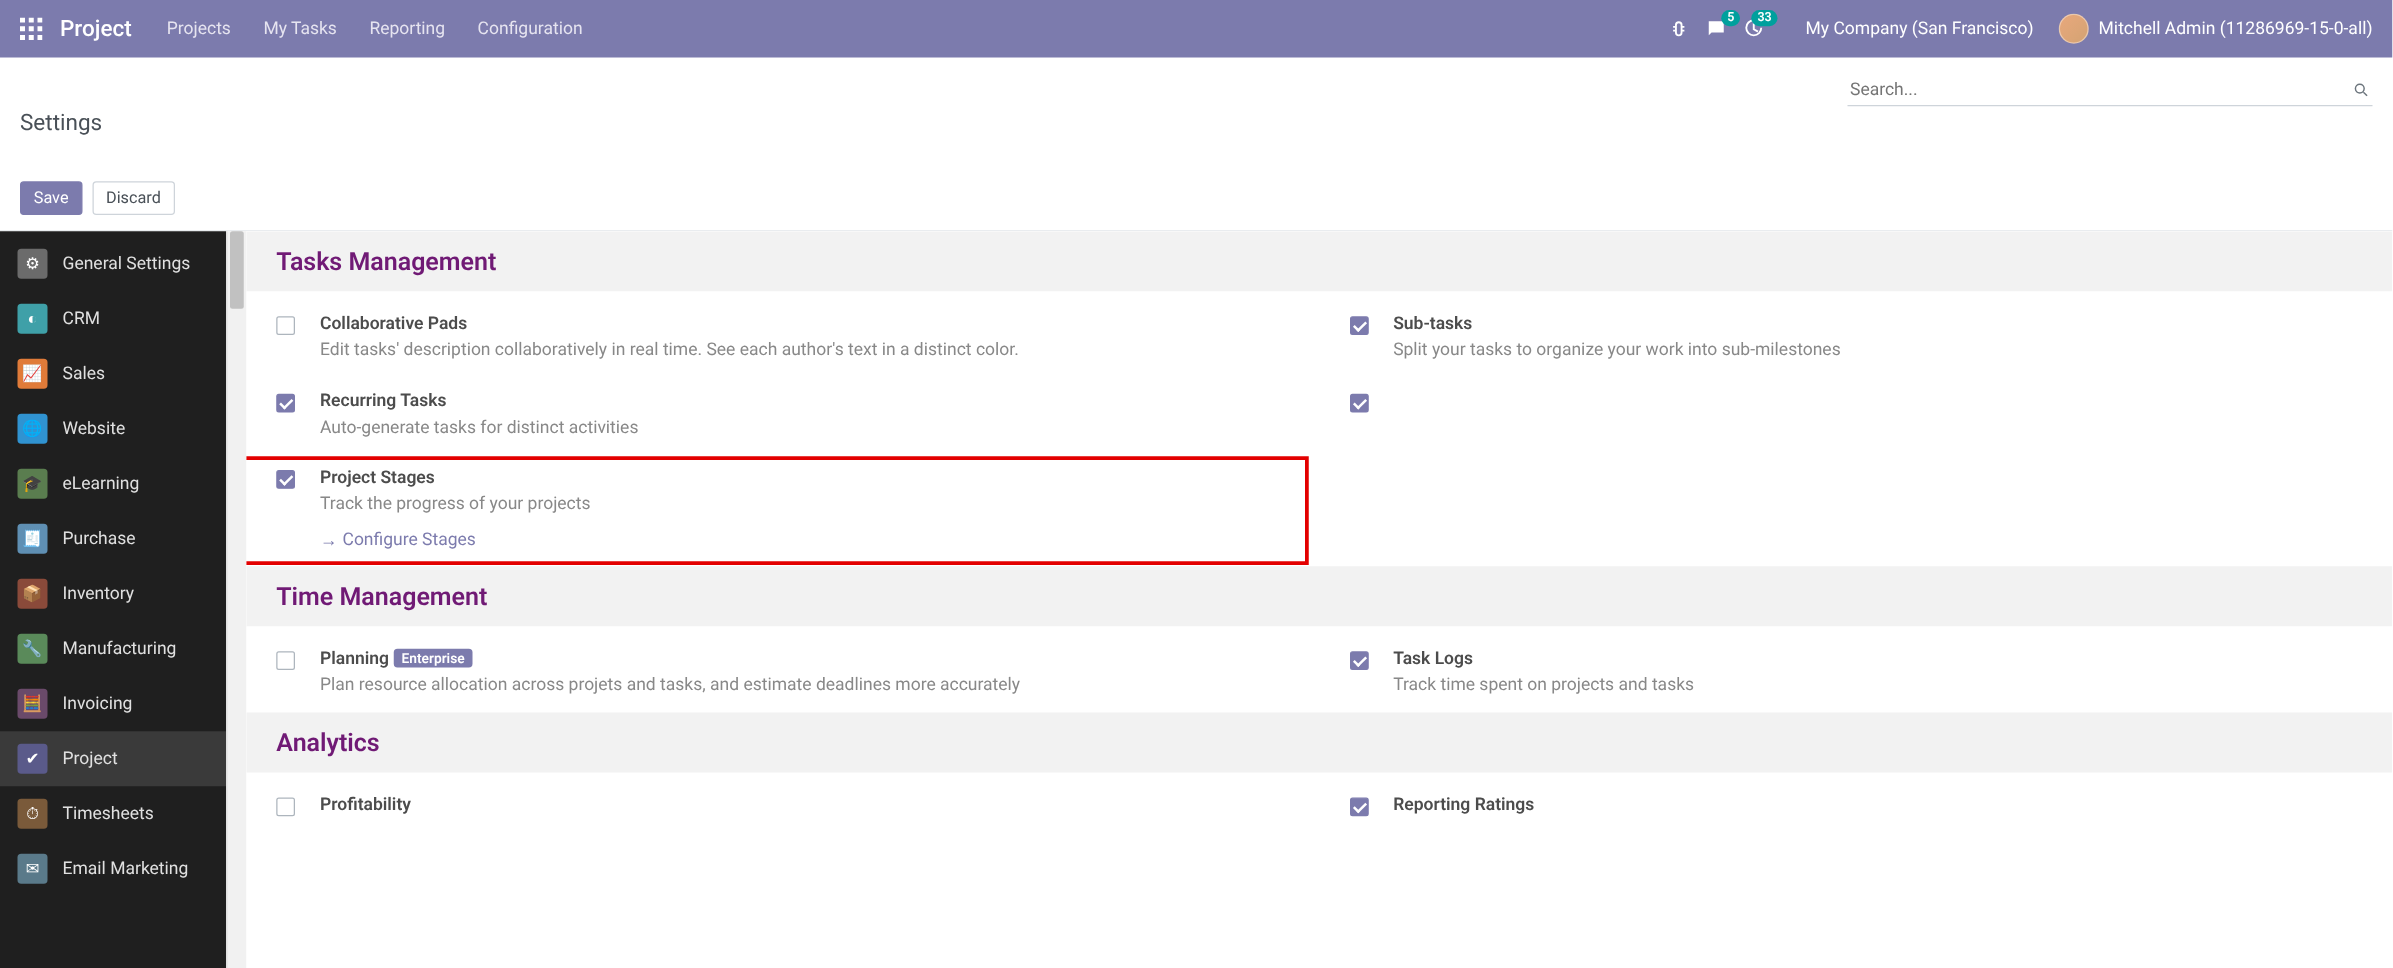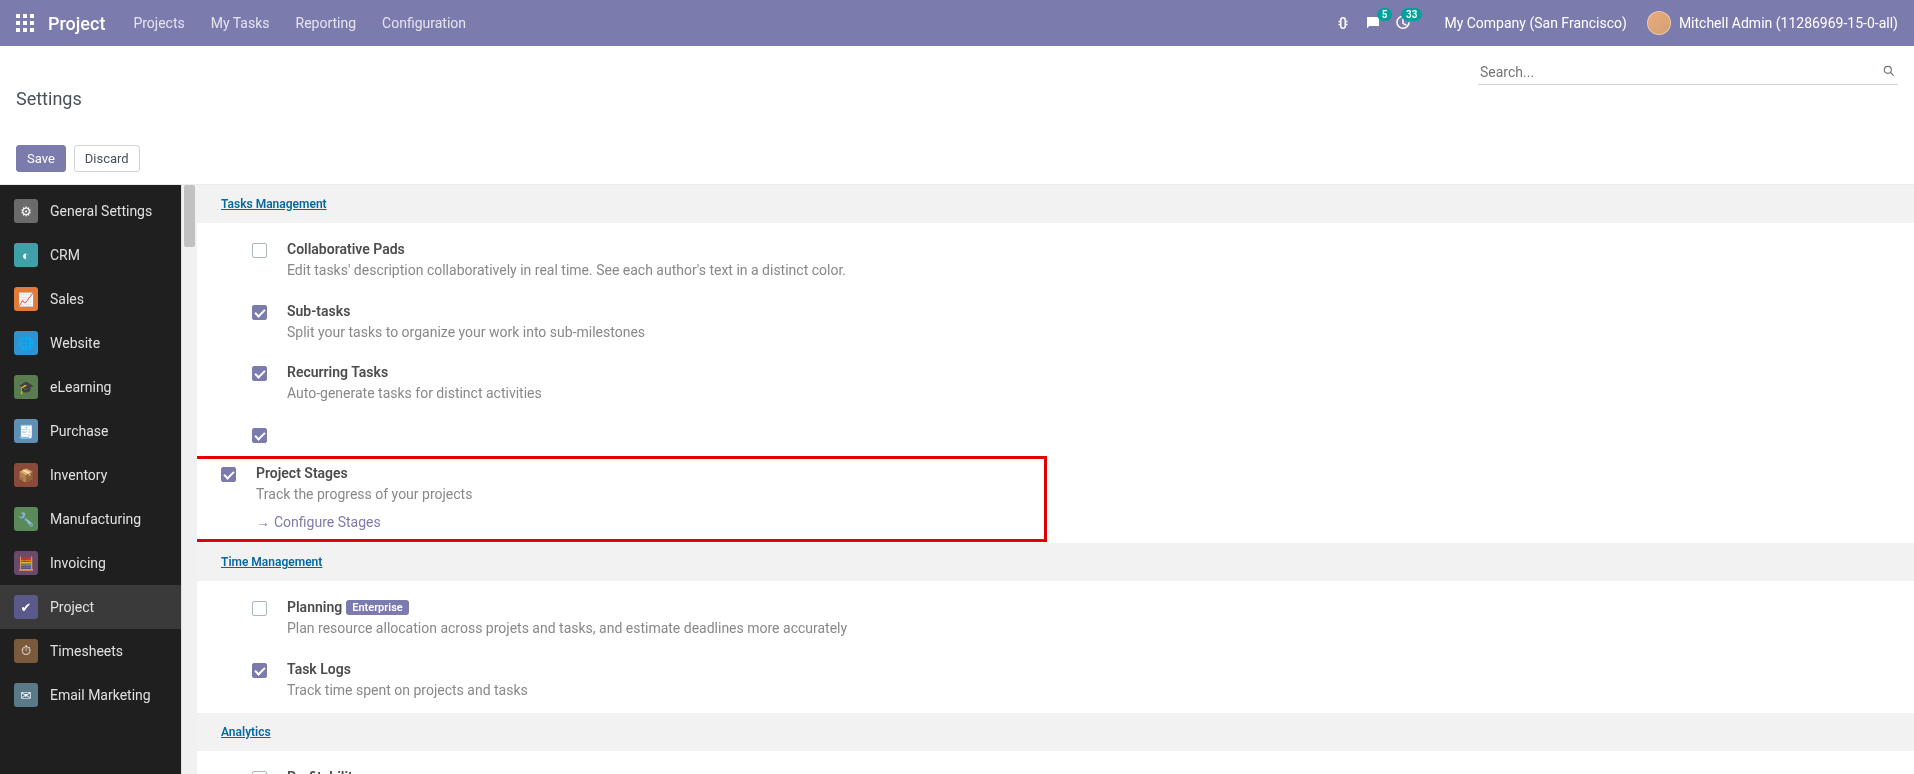--- a/index.html
+++ b/index.html
@@ -18,37 +18,37 @@
 .user-area { display: flex; align-items: center; cursor: pointer; }
 .avatar { width: 24px; height: 24px; border-radius: 50%; background: linear-gradient(135deg,#e8a87c,#d4a373); margin-right: 8px; border: 1px solid rgba(255,255,255,.4); }
 
 
 .control { padding: 14px 16px 12px 16px; border-bottom: 1px solid #e9ecef; display: flex; align-items: flex-start; justify-content: space-between; }
 .control-left { }
 .page-title { font-size: 18px; color: #495057; margin-bottom: 12px; margin-top: 28px; }
 .btn { font-size: 13px; padding: 5px 10px; border-radius: 3px; cursor: pointer; border: 1px solid transparent; }
 .btn-primary { background: #7c7bad; color: #fff; border-color: #7c7bad; }
 .btn-secondary { background: #fff; color: #495057; border-color: #ced4da; margin-left: 4px; margin-top: 24px; }
-.search-wrap { width: 420px; border-bottom: 1px solid #ced4da; display: flex; padding: 4px 2px; }
+.search-wrap { width: 420px; border-bottom: 1px solid #ced4da; display: flex; align-items: center; padding: 4px 2px; }
 .search-wrap input { flex: 1; border: none; outline: none; font-size: 14px; background: transparent; }
 .search-wrap .sicon { width: 14px; height: 14px; color: #6c757d; }
 
 
 .body { display: flex; height: calc(774px - 46px - 86px); }
 .sidebar { width: 181px; background: #1f1f1f; color: #d0d0d0; overflow-y: auto; padding: 4px 0; }
 .sidebar-item { display: flex; align-items: center; padding: 10px 14px; font-size: 14px; cursor: pointer; color: #e0e0e0; }
 .sidebar-item.active { background: #3a3a3a; }
 .sicon-box { width: 24px; height: 24px; border-radius: 3px; margin-right: 12px; display: flex; align-items: center; justify-content: center; font-size: 13px; color: #fff; flex-shrink: 0; }
 .scrollgutter { width: 16px; background: #f1f1f1; border-left: 1px solid #e0e0e0; position: relative; }
 .scrollthumb { position: absolute; top: 0; left: 2px; right: 2px; height: 62px; background: #c1c1c1; border-radius: 2px; }
 
 .content { flex: 1; overflow-y: auto; padding: 0 0 40px 0; background: #fff; }
-.section-header { background: #f2f2f2; padding: 12px 24px; font-size: 12px; font-weight: 600; color: #0369a1; text-decoration: underline; }
+.section-header { background: #f2f2f2; padding: 12px 24px; font-size: 20px; font-weight: 600; color: #701a75; }
 .settings-grid { display: flex; flex-wrap: wrap; padding: 8px 0 0 0; }
-.setting { width: 50%; display: flex; padding: 10px 24px 12px 24px; align-items: flex-start; margin-left: 31px; }
+.setting { width: 50%; display: flex; padding: 10px 24px 12px 24px; align-items: flex-start; }
 .setting.highlighted { outline: 3px solid #e30000; outline-offset: -4px; margin-left: -8px; padding-left: 32px; }
 .chk { width: 15px; height: 15px; margin-top: 2px; margin-right: 20px; flex-shrink: 0; cursor: pointer; appearance: none; border: 1px solid #adb5bd; border-radius: 2px; background: #fff; position: relative; }
 .chk:checked { background: #7c7bad; border-color: #7c7bad; }
 .chk:checked::after { content: ""; position: absolute; left: 4px; top: 1px; width: 4px; height: 8px; border: solid #fff; border-width: 0 2px 2px 0; transform: rotate(45deg); }
 .setting-body { flex: 1; }
 .setting-title { font-weight: 600; color: #4c4c4c; font-size: 14px; }
 .setting-desc { color: #888; font-size: 14px; margin-top: 4px; line-height: 1.4; }
 .enterprise-badge { display: inline-block; background: #7c7bad; color: #fff; font-size: 11px; padding: 1px 6px; border-radius: 3px; margin-left: 4px; vertical-align: 1px; }
 .config-link { display: inline-flex; align-items: center; color: #7c7bad; font-size: 14px; margin-top: 10px; cursor: pointer; }
 .config-link .arrow { margin-right: 4px; }

